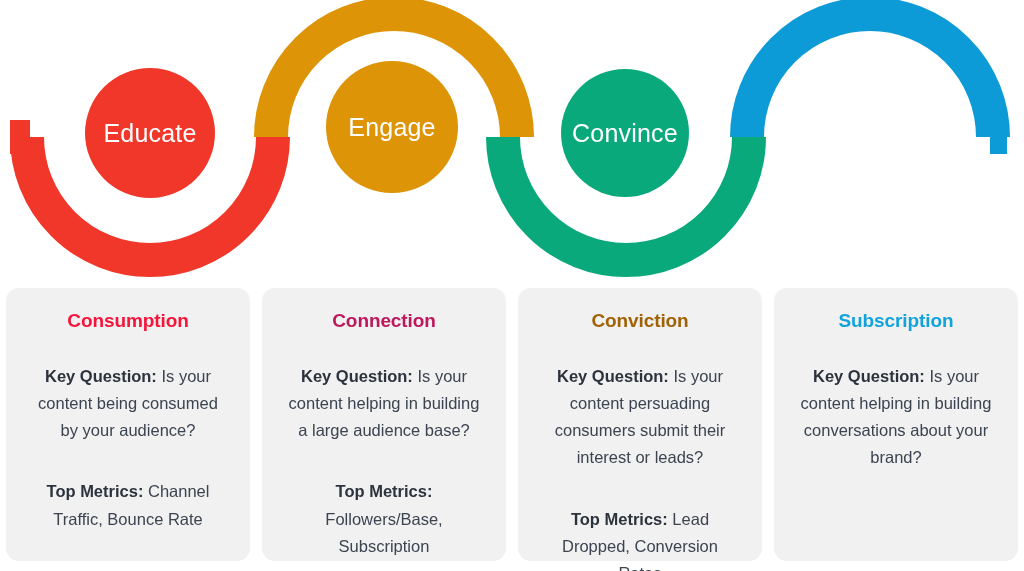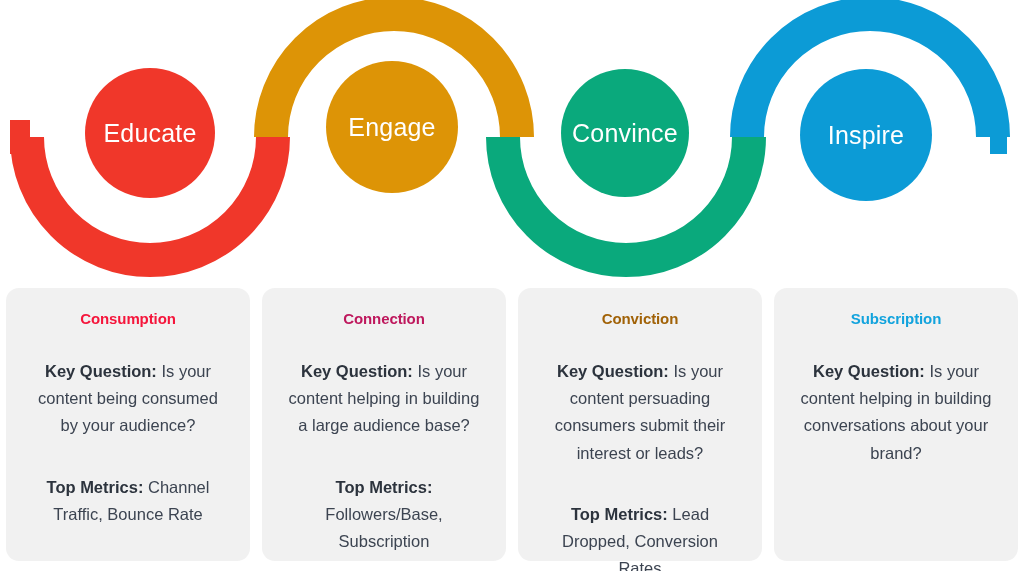--- a/index.html
+++ b/index.html
@@ -68,21 +68,21 @@
     background: #f1f1f1;
     border-radius: 13px;
     box-sizing: border-box;
     padding: 22px 16px 18px 16px;
     display: flex;
     flex-direction: column;
     align-items: center;
     text-align: center;
   }
   .card-title {
-    font-size: 15px;
+    font-size: 19px;
     font-weight: bold;
     line-height: 1.2;
     margin: 0 0 22px 0;
     letter-spacing: -0.1px;
     font-family: "Liberation Sans", sans-serif;
   }
   .card-para {
     font-size: 16.5px;
     line-height: 1.65;
     color: #3c4451;
@@ -124,23 +124,20 @@
     </div>
 
     <div class="stage-node" style="left:326px; top:61px; width:132px; height:132px; background:#dd9406;">
       <span class="stage-node-label">Engage</span>
     </div>
 
     <div class="stage-node" style="left:561px; top:69px; width:128px; height:128px; background:#0aa97c;">
       <span class="stage-node-label">Convince</span>
     </div>
 
-    <div class="stage-node" style="left:800px; top:69px; width:132px; height:132px; background:#0c9bd6;">
-      <span class="stage-node-label">Inspire</span>
-    </div>
   </div>
 
   <div id="cards-row">
 
     <div class="metric-card">
       <div class="card-title" style="color:#f5153b;">Consumption</div>
       <p class="card-para">
         <b>Key Question:</b><span> Is your content being consumed by your audience?</span>
       </p>
       <p class="card-para">

